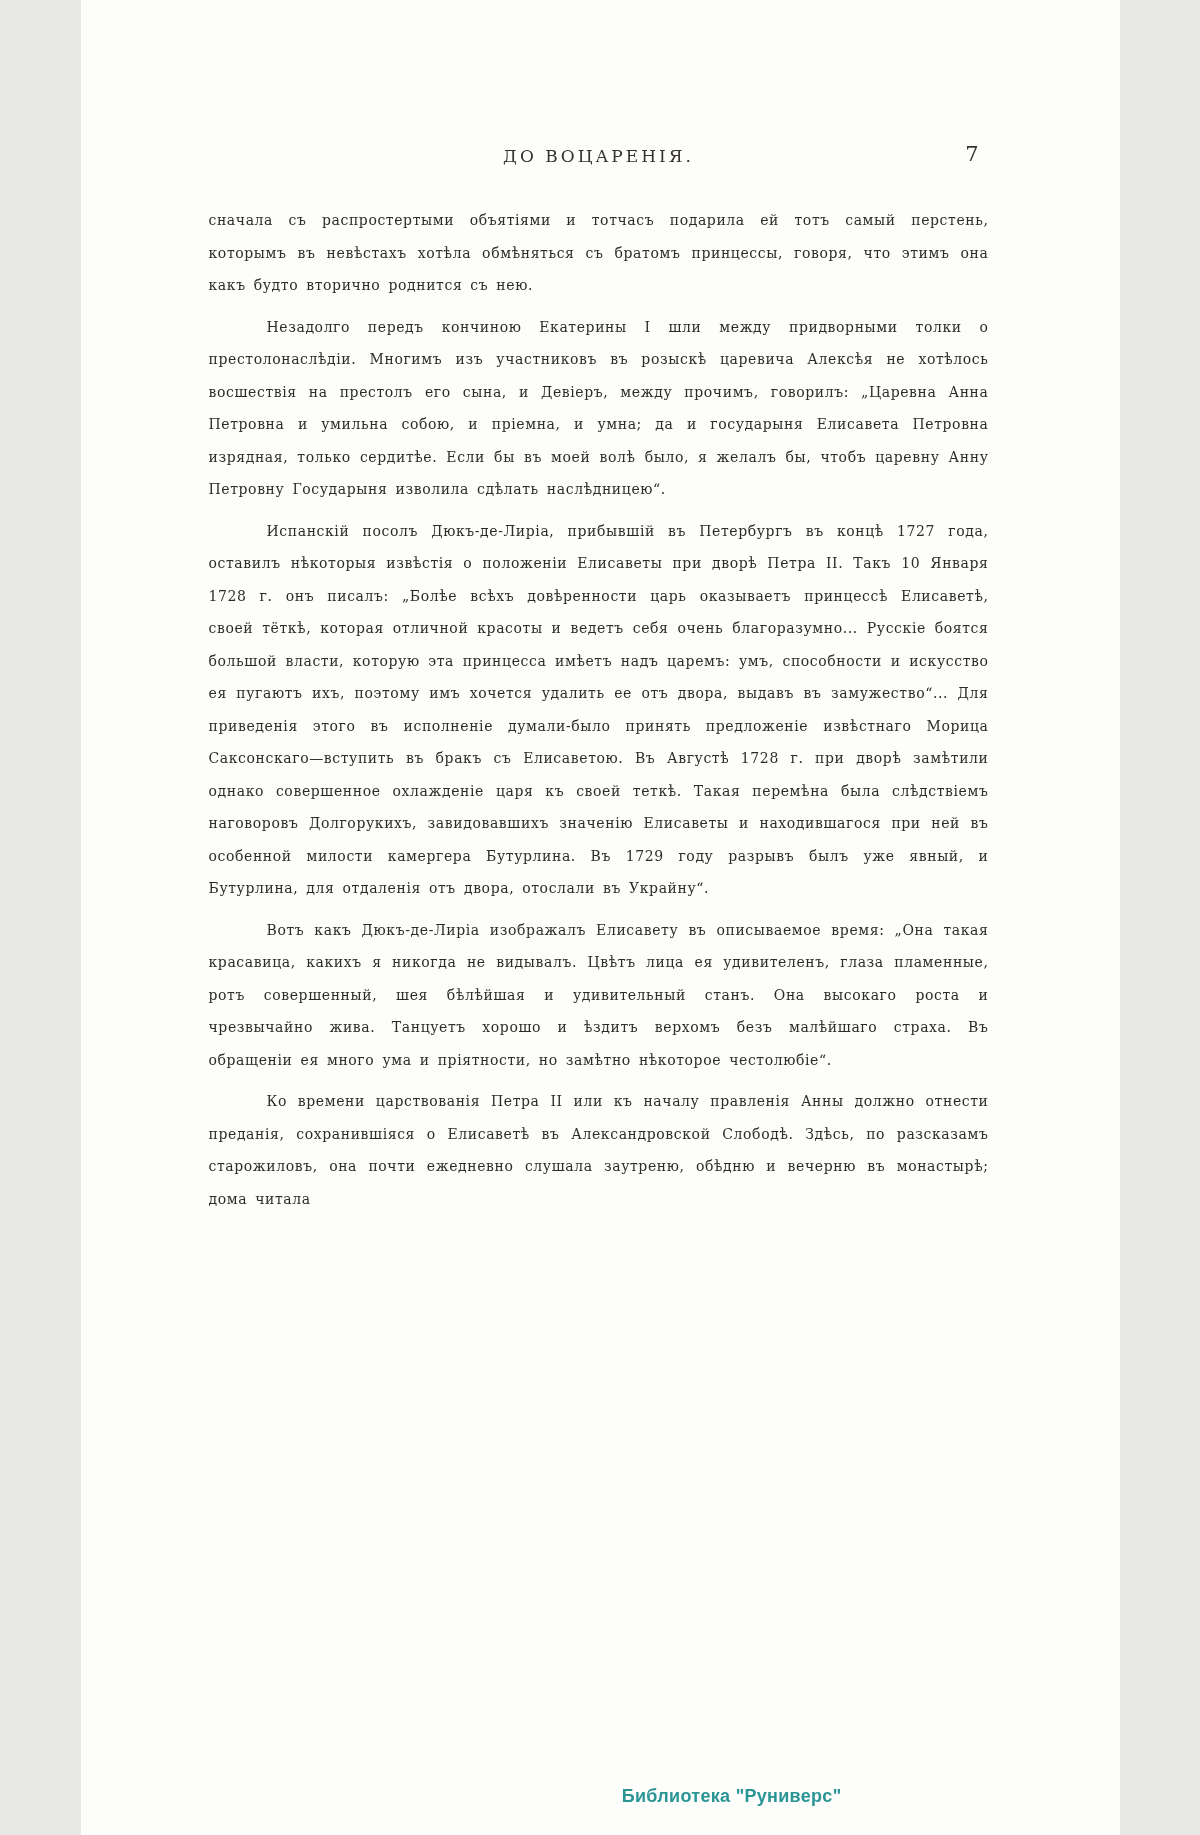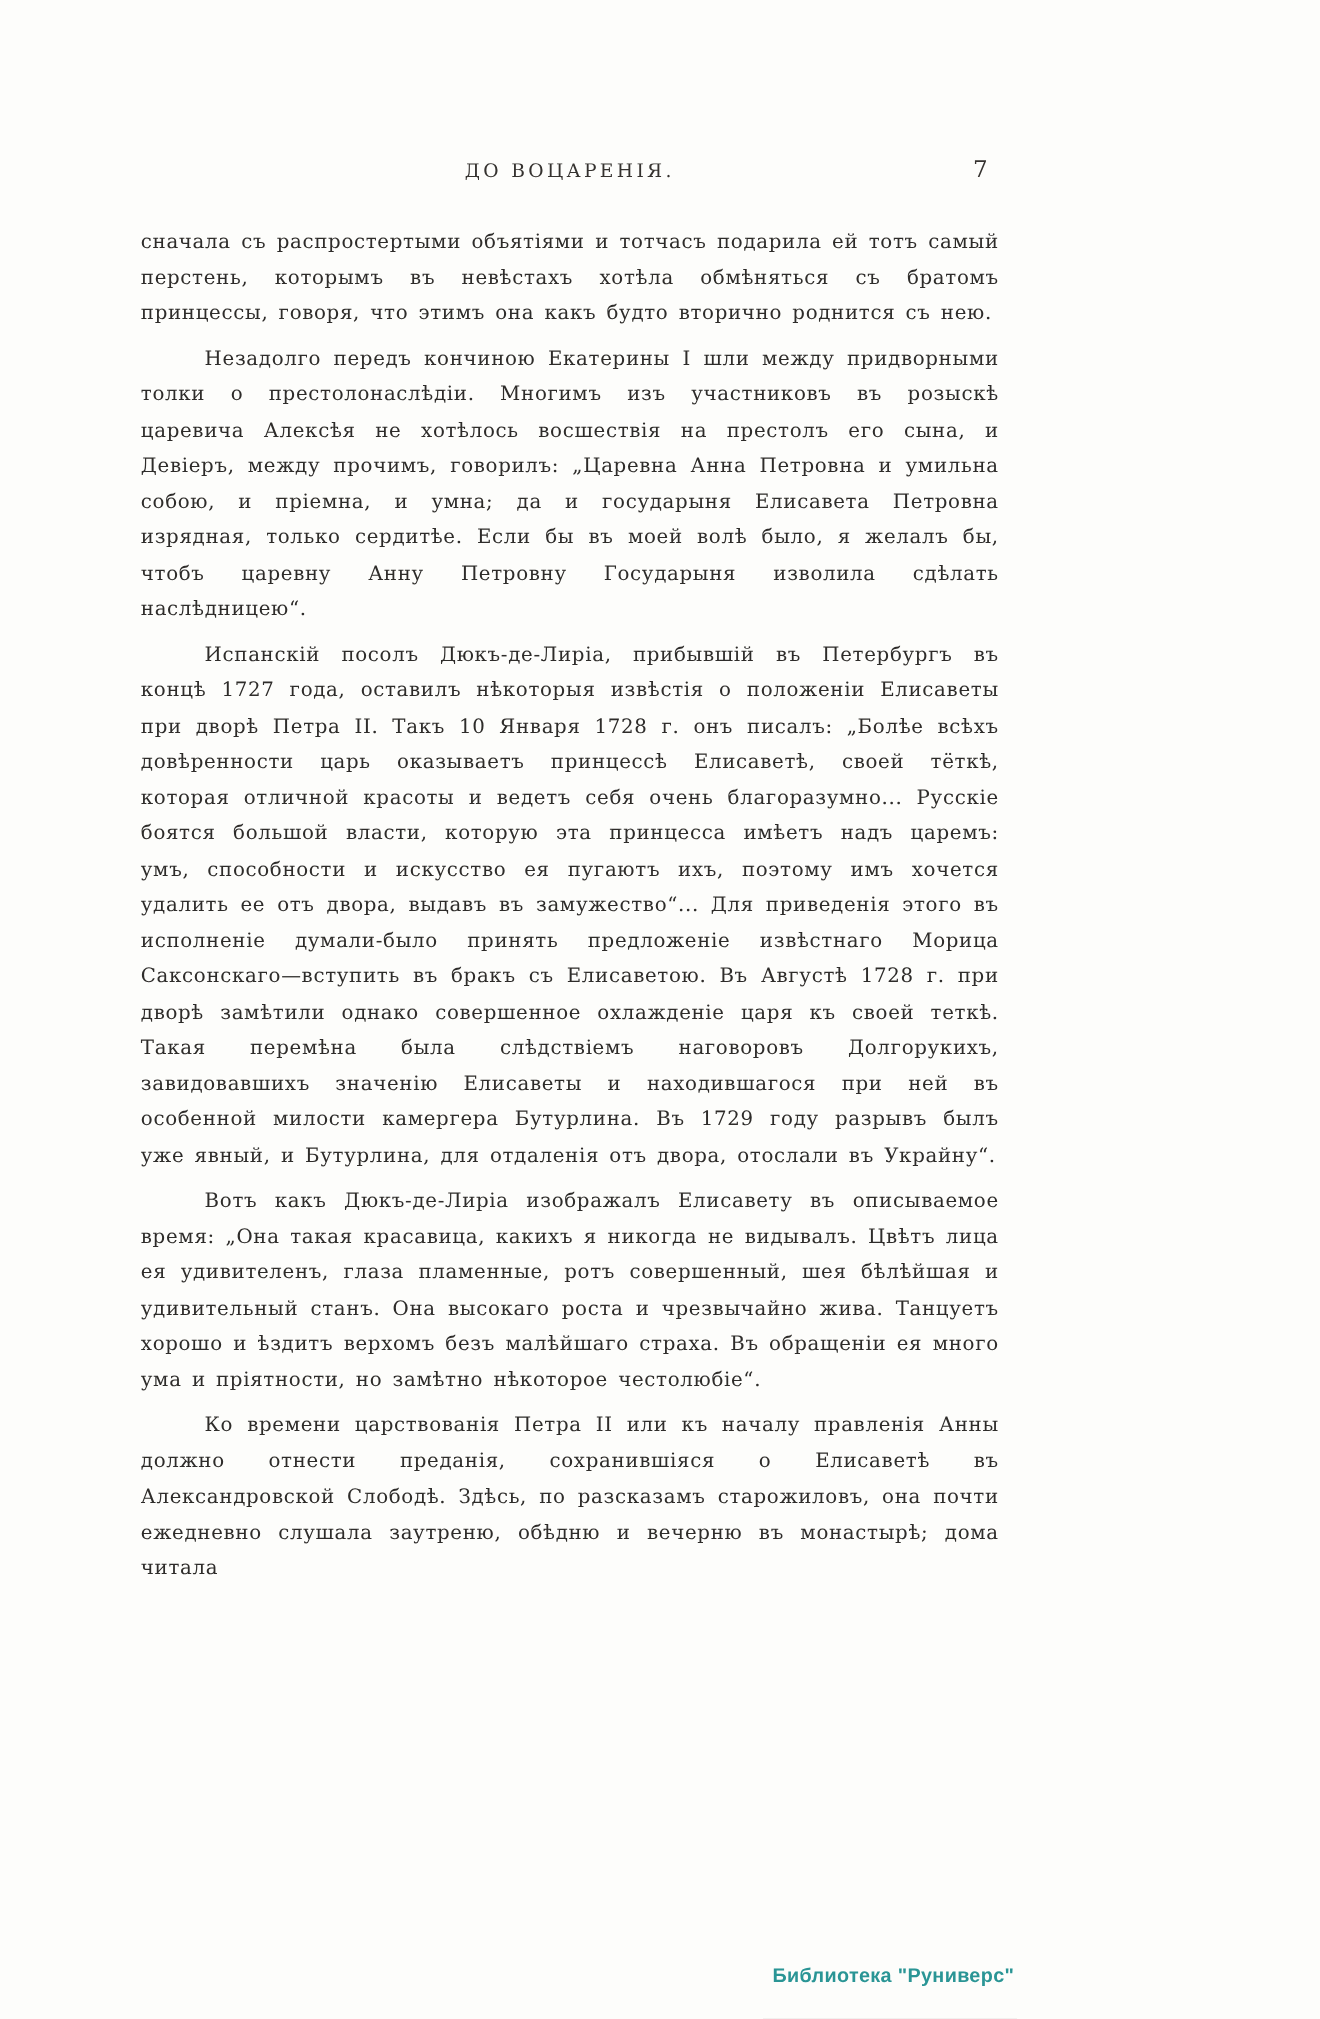--- a/index.html
+++ b/index.html
@@ -2,21 +2,21 @@
 <html><head>
 <meta charset="utf-8">
 <style>
   html, body {
     margin: 0;
     padding: 0;
     background: #e8e8e6;
   }
   .page {
     position: relative;
-    width: 1200px;
+    width: 1039px;
     height: 1835px;
     margin: 0 auto;
     background: #fdfdfb;
     overflow: hidden;
     font-family: "DejaVu Serif", "Liberation Serif", serif;
     color: #2e2c2a;
   }
   .content {
     position: absolute;
     left: 128px;
@@ -38,21 +38,21 @@
     color: #35322f;
   }
   .running-head .page-number {
     position: absolute;
     right: 10px;
     top: -4px;
     font-size: 21px;
     color: #35322f;
   }
   .body-text p {
-    font-size: 18px;
+    font-size: 14px;
     line-height: 32.5px;
     text-align: justify;
     letter-spacing: 0.6px;
     word-spacing: 3px;
     margin: 0 0 9px 0;
   }
   .body-text p.indent {
     text-indent: 58px;
   }
   .watermark {

